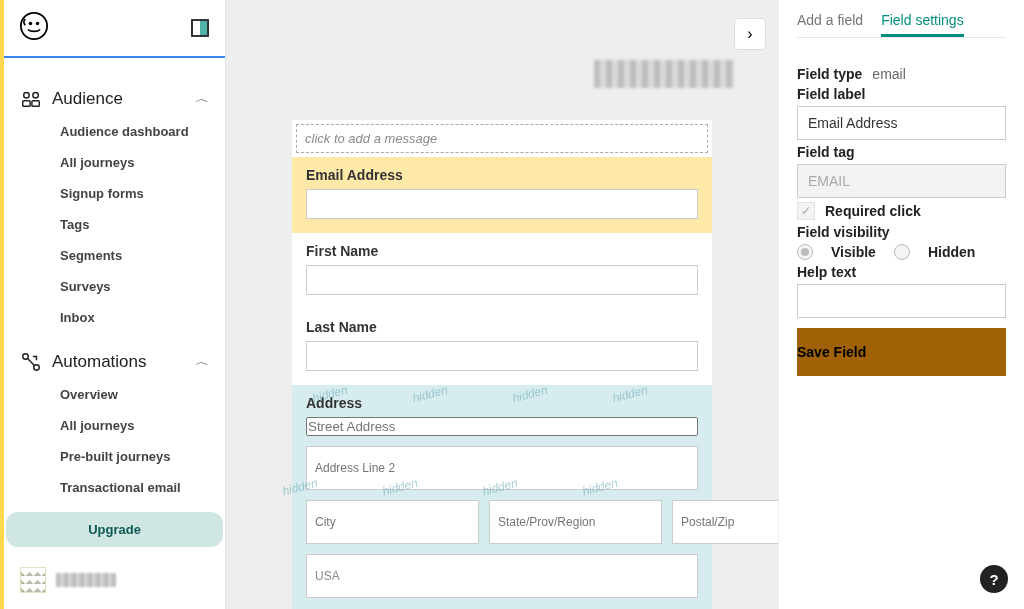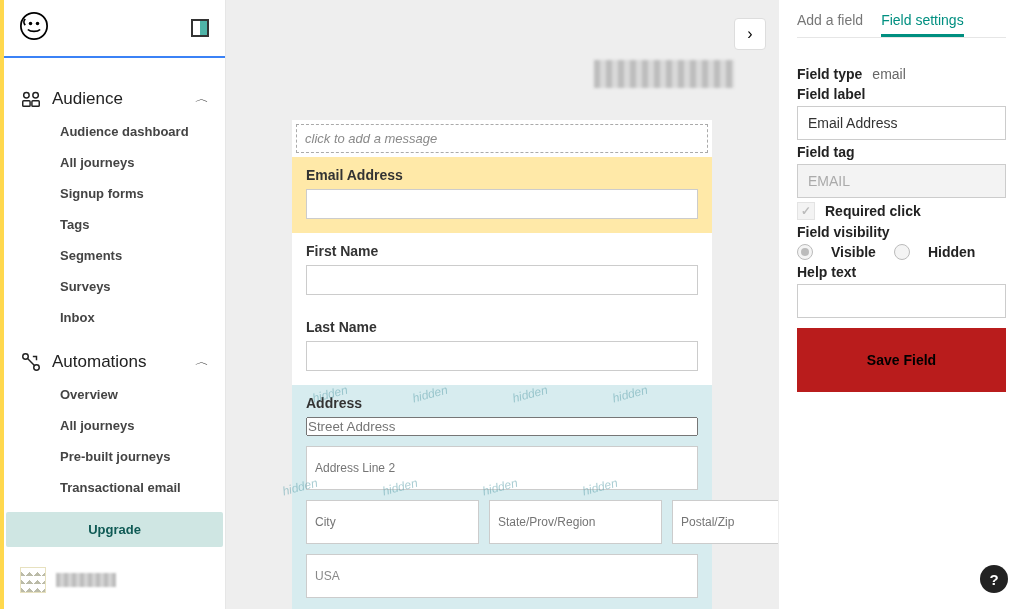--- a/index.html
+++ b/index.html
@@ -46,21 +46,21 @@
   .nav-section-head .chev { margin-left: auto; font-size: 14px; color: #333; transform: scaleY(.7); }
   .nav-sub { padding-left: 40px; display: flex; flex-direction: column; gap: 4px; }
   .nav-sub-item {
     font-size: 13px; color: #444;
     padding: 6px 0; cursor: pointer; font-weight: bold;
   }
   .upgrade-btn {
     margin: 12px 2px;
     background: #cfe6e3; color: #0f5a55;
     text-align: center; font-size: 13px; font-weight: 600;
-    padding: 10px 0; border-radius: 2px; cursor: pointer;
+    padding: 10px 0; border-radius: 12px; cursor: pointer;
   }
   .sidebar-user {
     display: flex; align-items: center; gap: 10px;
     padding: 8px 16px 16px;
   }
   .pix-avatar {
     width: 26px; height: 26px;
     background:
       linear-gradient(45deg,#bbbba8 25%,transparent 25%),
       linear-gradient(-45deg,#bbbba8 25%,transparent 25%);
@@ -161,22 +161,22 @@
     color:#bbb; font-size:12px;
   }
   .radio-row { display:flex; gap:18px; align-items:center; font-size:14px; font-weight:600; color:#222; }
   .radio {
     width:16px; height:16px; border-radius:50%; border:1px solid #bbb;
     display:inline-flex; align-items:center; justify-content:center;
     background:#f4f4f4;
   }
   .radio.sel::after { content:""; width:8px; height:8px; border-radius:50%; background:#bbb; }
   .save-btn {
-    margin-top:6px; background:#b91c1c; text-align:center; font-size:14px; font-weight:600;
-    padding:24px 0; cursor:pointer;
+    margin-top:6px; background:#a16207; text-align:left; font-size:14px; font-weight:600;
+    padding:16px 0; cursor:pointer;
   }
 
   .help-fab {
     position:fixed; bottom:16px; right:16px;
     width:28px; height:28px; border-radius:50%;
     background:#222; color:#fff;
     display:flex; align-items:center; justify-content:center;
     font-size:15px; font-weight:700;
     cursor:pointer;
   }

